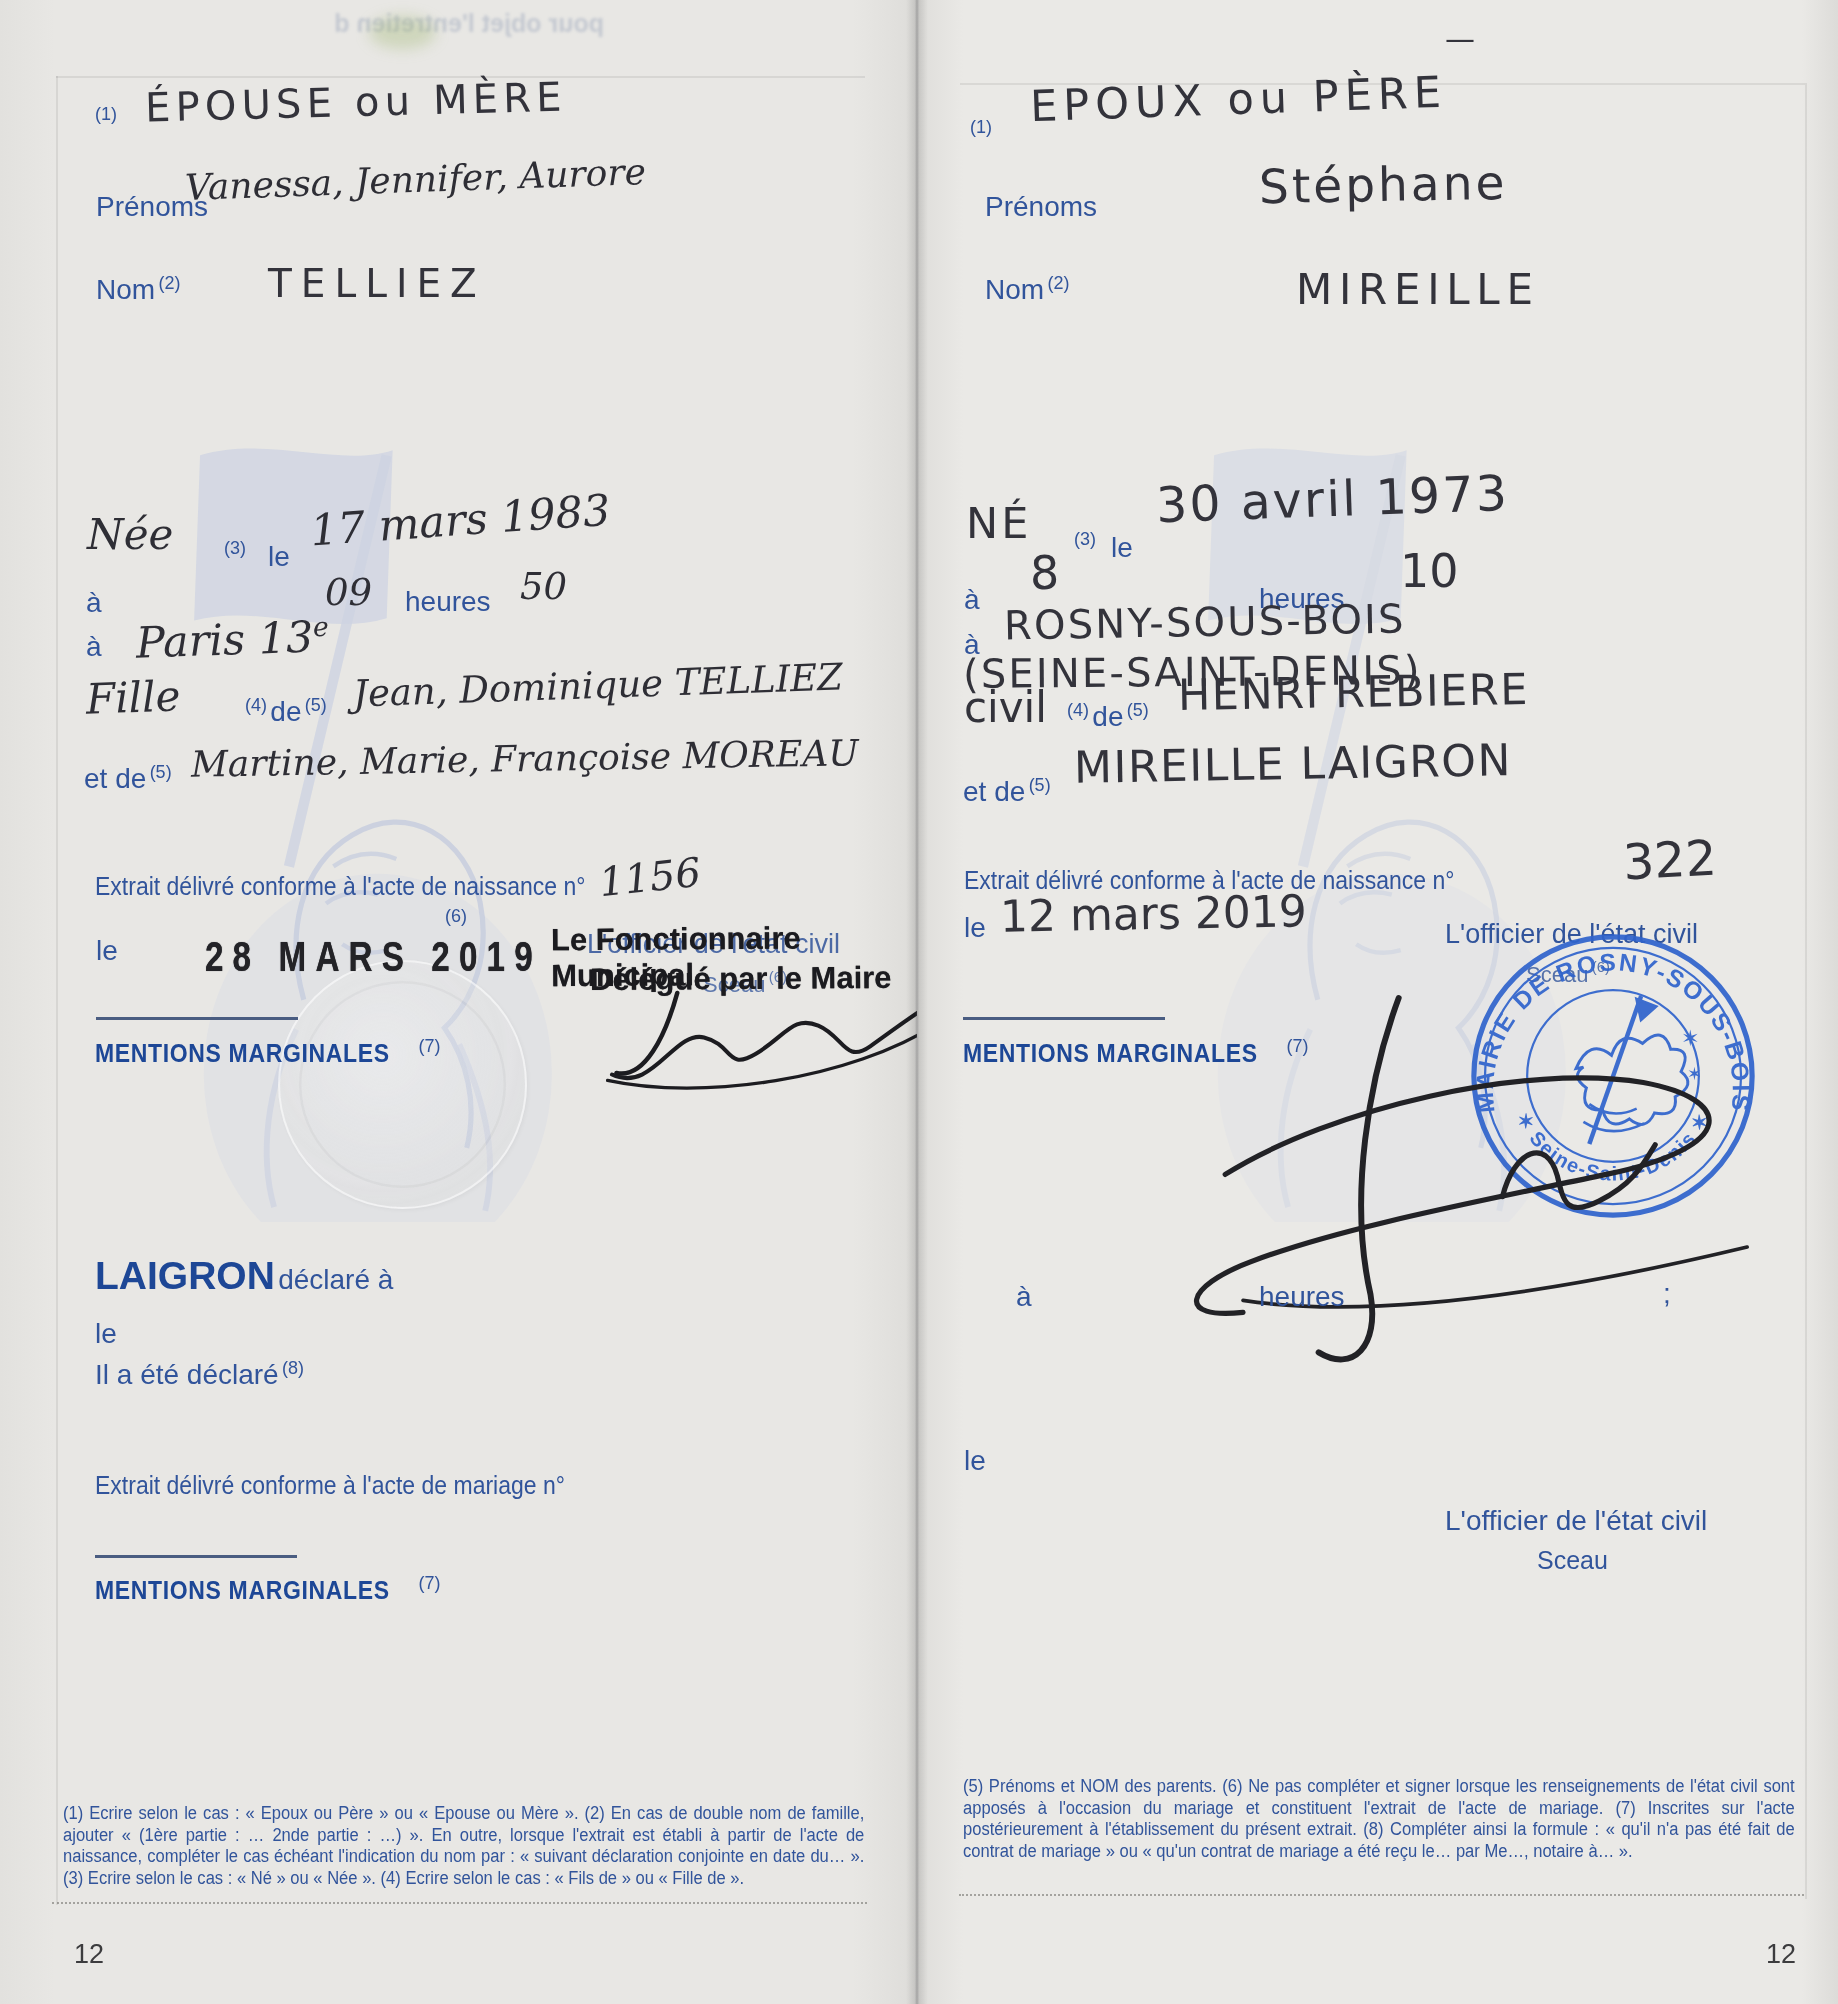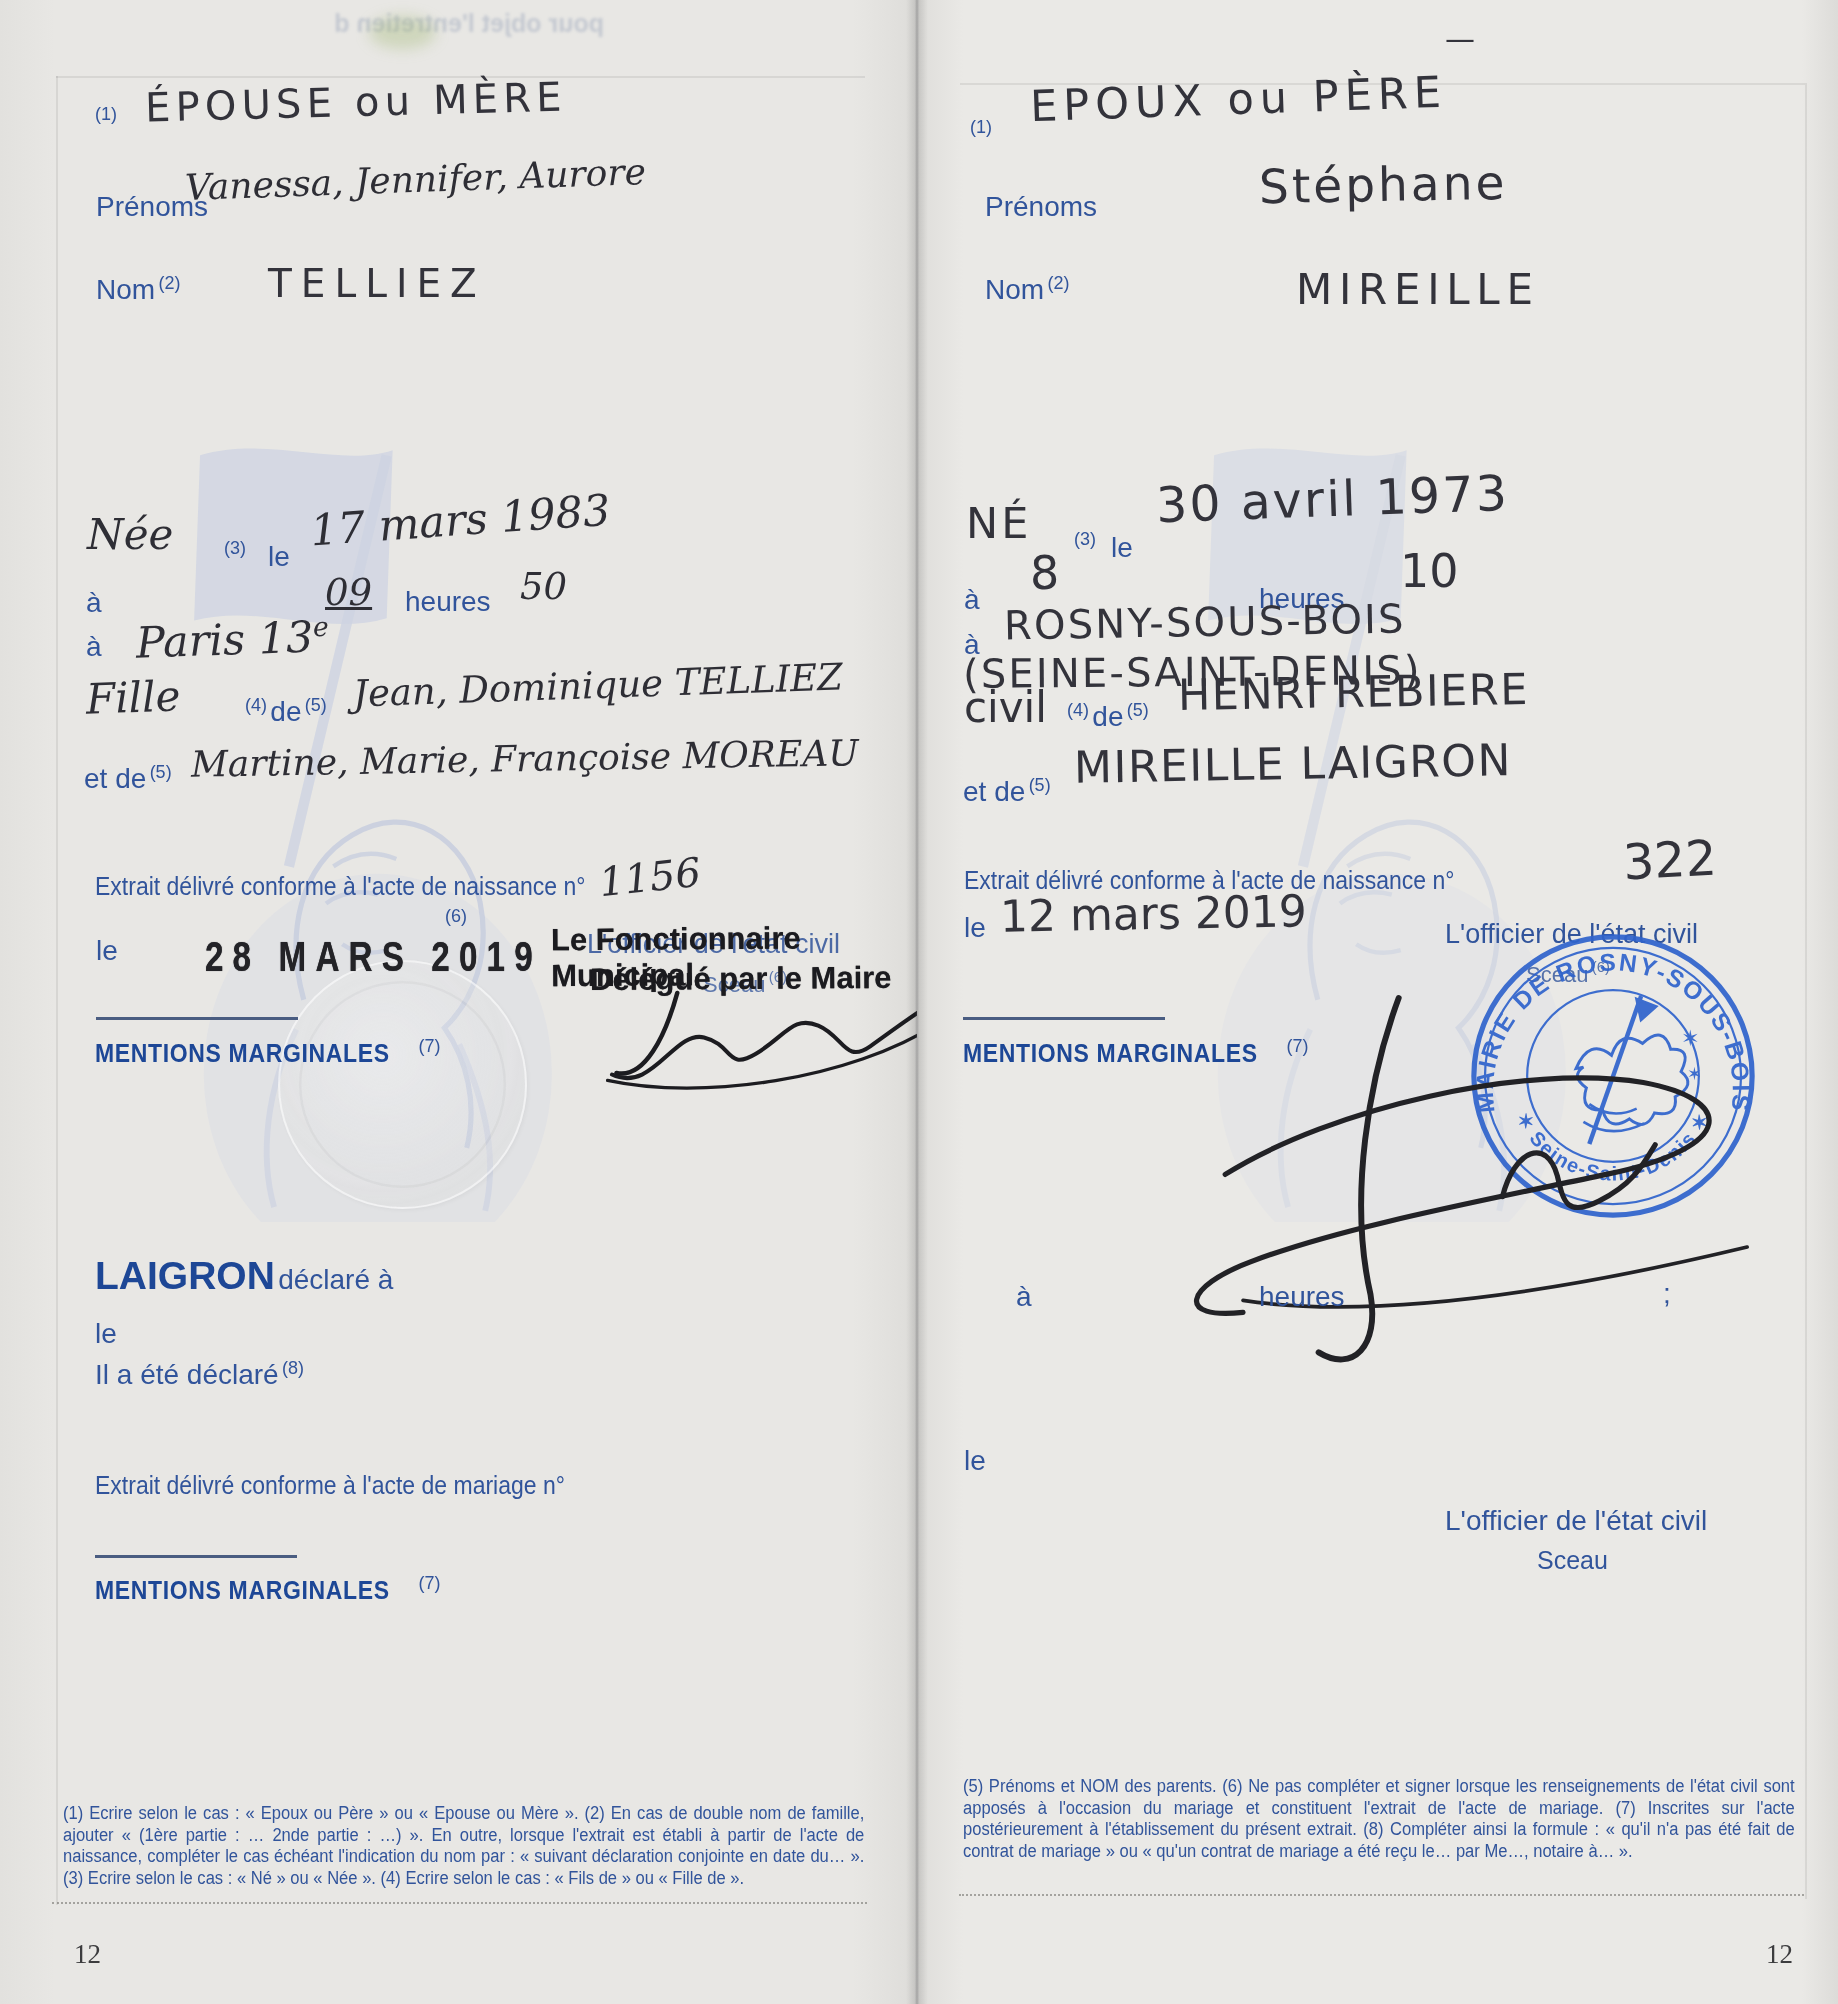--- a/index.html
+++ b/index.html
@@ -24,21 +24,21 @@
   .blue{color:var(--blue);}
   .lbl{font-size:28px;color:var(--blue);letter-spacing:0px;}
   .narrow{transform:scaleX(0.92);transform-origin:0 0;}
   .note{font-size:18px;vertical-align:10.4px;color:var(--blue);}
   .heading{font-weight:700;color:var(--blue-bold);font-size:25px;letter-spacing:0.7px;}
   .rule{height:3px;background:#2e4470;opacity:.85;}
   .hw{color:var(--ink);}
   .hw-cur{font-family:"DejaVu Serif",serif;font-style:italic;color:var(--ink);}
   .hw-prt{font-family:"DejaVu Sans",sans-serif;color:#33333b;}
   .foot{color:var(--blue);font-size:18px;line-height:1.2;text-align:justify;}
-  .pageno{font-size:27px;color:#3c3c3e;font-family:Liberation Serif, serif;}
+  .pageno{font-size:27px;color:#3c3c3e;font-family:Liberation Sans, sans-serif;}
   .stampdate{font-weight:700;color:var(--stampblk);font-size:35px;letter-spacing:9.6px;transform:scaleX(0.95) scaleY(1.22);transform-origin:0 0;text-shadow:0 0 0.7px #2a2a2e;}
   .blkstamp{font-weight:700;color:#1b1b1f;font-family:"Liberation Sans",sans-serif;text-shadow:0 0 0.7px rgba(20,20,24,.7);}
   .edge-h{position:absolute;height:1.5px;background:rgba(0,0,0,0.07);}
   .edge-v{position:absolute;width:1.5px;background:rgba(0,0,0,0.07);}
   .perf{position:absolute;height:0;border-top:2.2px dotted rgba(105,105,100,0.55);}
   .showthrough{opacity:.34;filter:blur(1.5px);transform:scaleX(-1);color:#7e8dab;font-size:25px;font-weight:700;}
   .smudge{width:67px;height:33px;border-radius:50%;background:rgba(150,175,95,0.30);filter:blur(6.7px);}
   .emboss{width:245px;height:245px;border-radius:50%;
     border:2.2px solid rgba(255,255,255,0.55);
     box-shadow:inset 0 0 0 19px rgba(255,255,255,0.22), inset 0 0 0 21.5px rgba(0,0,0,0.035), 1.5px 1.5px 4.4px rgba(0,0,0,0.04);
@@ -81,21 +81,21 @@
       <sup class="note">(2)</sup>
     </div>
     <div class="abs hw hw-prt" style="left:268px;top:261px;font-size:39px;letter-spacing:9px;">TELLIEZ</div>
 
     <div class="abs hw hw-cur" style="left:87px;top:510px;font-size:42px;">Née</div>
     <div class="abs note" style="left:224px;top:538px;">(3)</div>
     <div class="abs lbl" style="left:268px;top:541px;">le</div>
     <div class="abs hw hw-cur" style="left:310px;top:495px;font-size:43px;transform:rotate(-4deg);">17 mars 1983</div>
 
     <div class="abs lbl" style="left:86px;top:587px;">à</div>
-    <div class="abs hw hw-cur" style="left:325px;top:571px;font-size:37px;text-decoration:underline;">09</div>
+    <div class="abs hw hw-cur" style="left:325px;top:571px;font-size:37px;">09</div>
     <div class="abs lbl" style="left:405px;top:586px;">heures</div>
     <div class="abs hw hw-cur" style="left:520px;top:565px;font-size:37px;">50</div>
 
     <div class="abs lbl" style="left:86px;top:631px;">à</div>
     <div class="abs hw hw-cur" style="left:136px;top:614px;font-size:43px;transform:rotate(-2deg);">
       <span>Paris 13</span><sup class="inlsup">e</sup>
     </div>
 
     <div class="abs hw hw-cur" style="left:86px;top:673px;font-size:42px;transform:rotate(-2deg);">Fille</div>
     <div class="abs" style="left:245px;top:695px;">

